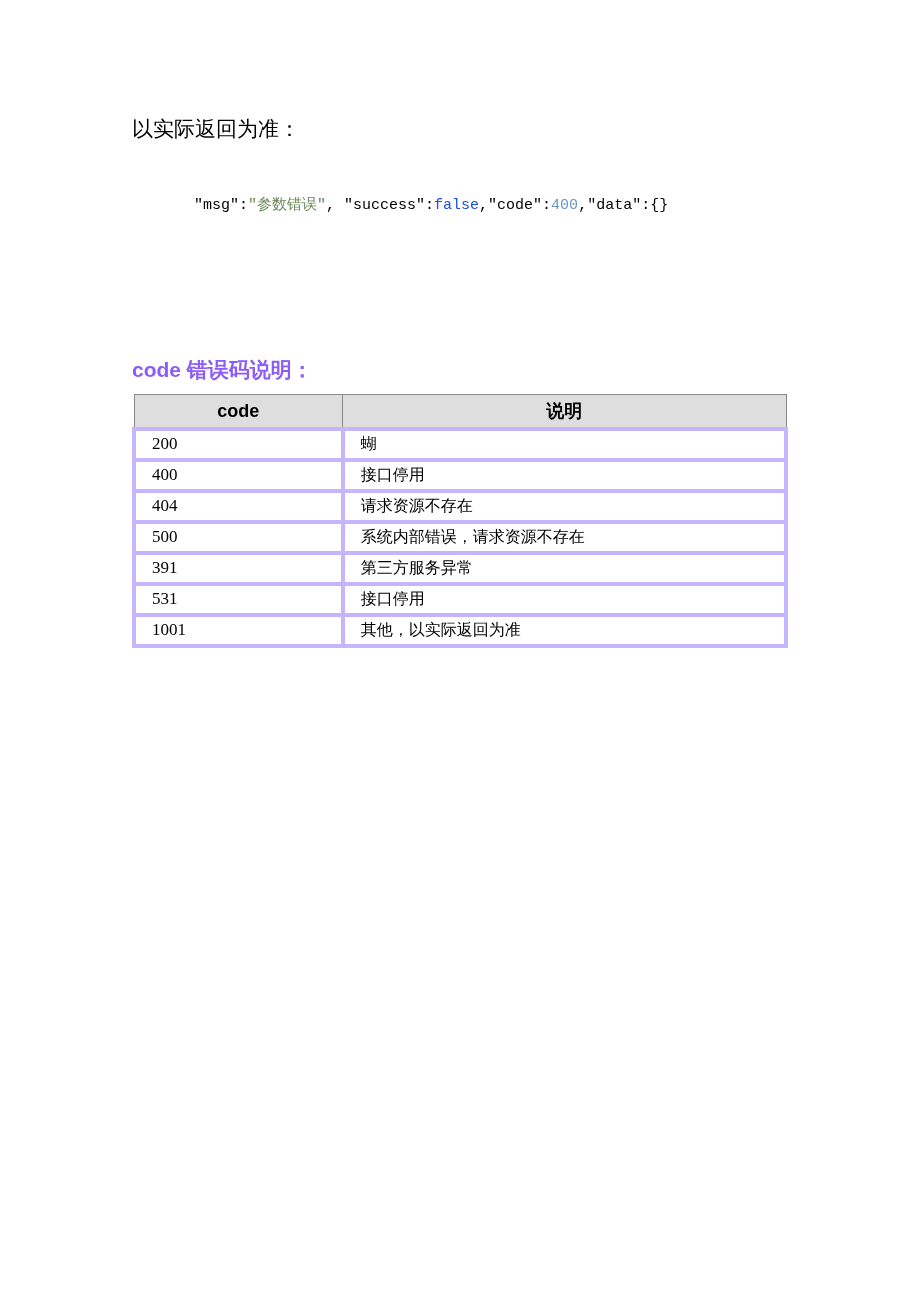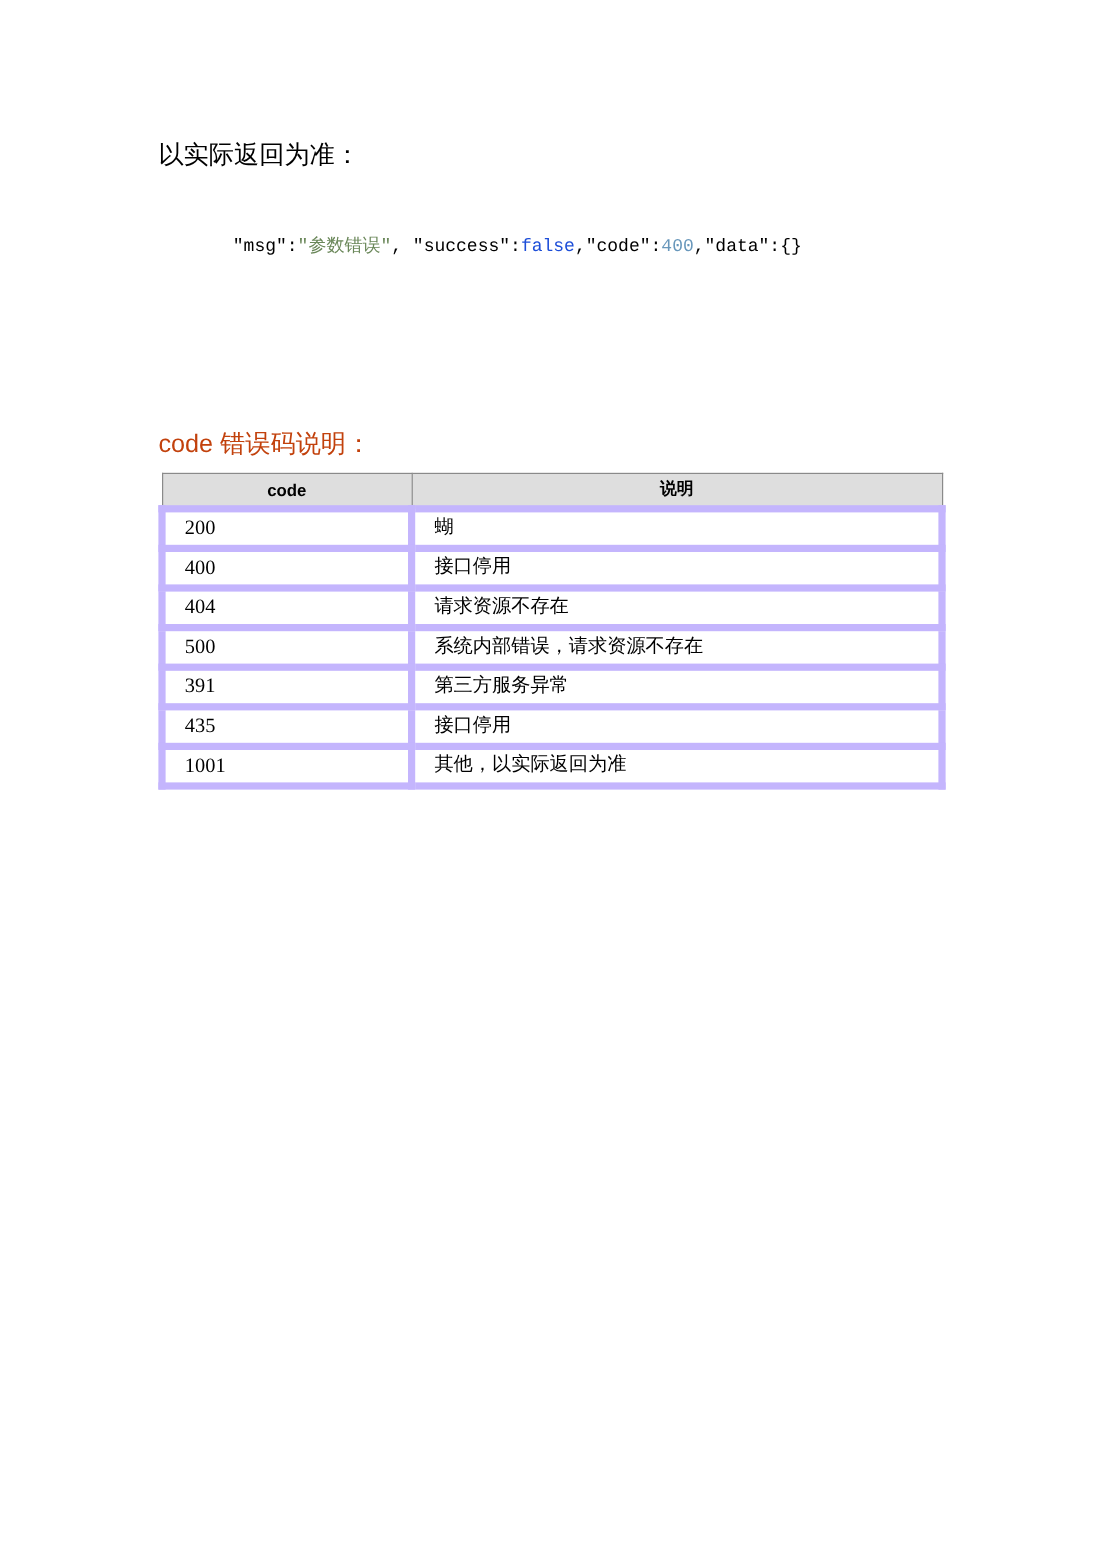--- a/index.html
+++ b/index.html
@@ -36,41 +36,41 @@
   }
   .code-line .num {
     color: #6897bb;
   }
   .section2 {
     margin-top: 142px;
   }
   .h2 {
     font-family: "Microsoft YaHei", "微软雅黑", sans-serif;
     font-size: 21px;
-    font-weight: 400;
-    color: #c2410c;
+    font-weight: 700;
+    color: #8b5cf6;
     margin: 0 0 10px 0;
   }
   table.codes {
     border-collapse: collapse;
     width: 100%;
     table-layout: fixed;
     font-family: "SimSun", "宋体", serif;
     font-size: 16px;
   }
   table.codes th {
     background: #dedede;
     border: 1px solid #8a8a8a;
     font-family: Arial, "Microsoft YaHei", sans-serif;
     text-align: center;
     padding: 4px 4px;
-    font-size: 14px;
+    font-size: 18px;
   }
   table.codes td {
-    border: 6px solid #c4b5fd;
+    border: 4px solid #c4b5fd;
     padding: 2px 4px 2px 16px;
     line-height: 1.35;
     text-align: left;
     vertical-align: top;
   }
   table.codes td:first-child {
     font-family: "Times New Roman", serif;
     font-size: 17px;
   }
   .col-code { width: 32%; }
@@ -116,21 +116,21 @@
         </tr>
         <tr>
           <td>500</td>
           <td>系统内部错误，请求资源不存在</td>
         </tr>
         <tr>
           <td>391</td>
           <td>第三方服务异常</td>
         </tr>
         <tr>
-          <td>435</td>
+          <td>531</td>
           <td>接口停用</td>
         </tr>
         <tr>
           <td>1001</td>
           <td>其他，以实际返回为准</td>
         </tr>
       </tbody>
     </table>
   </div>
 

